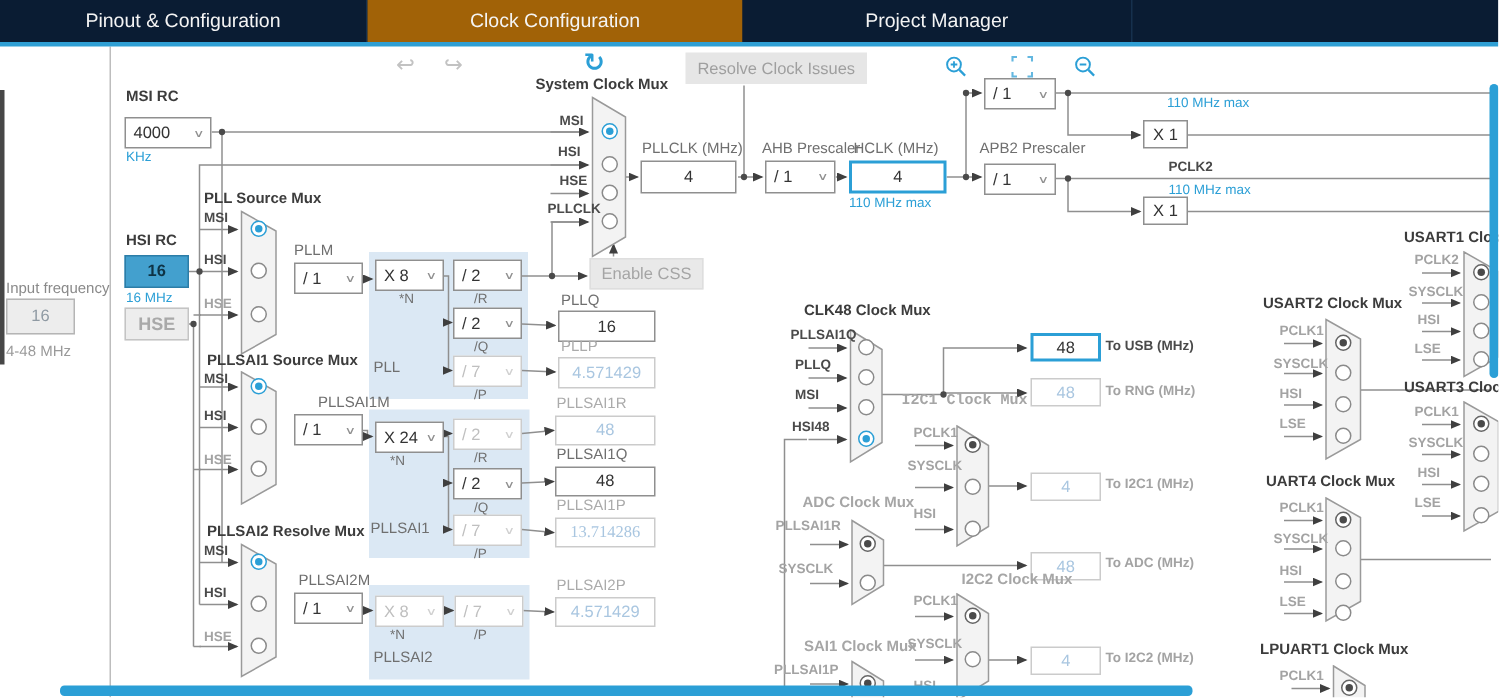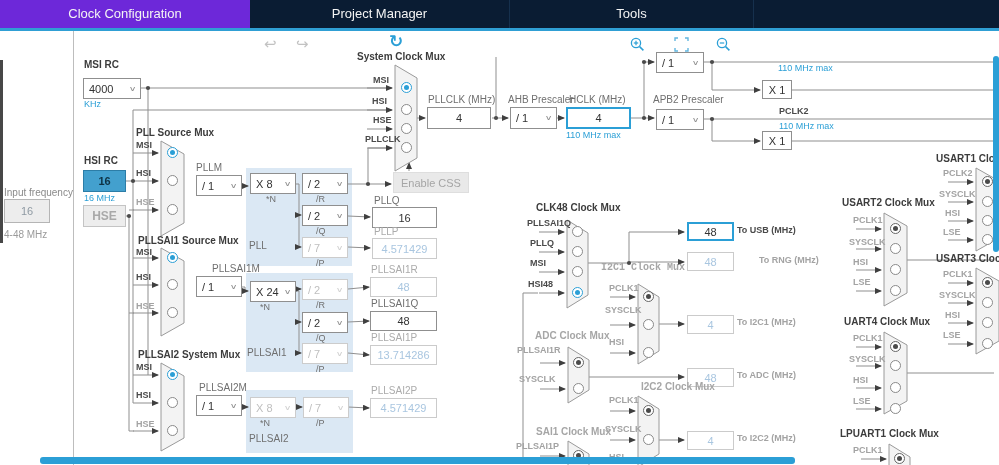--- a/index.html
+++ b/index.html
@@ -1,21 +1,21 @@
 <!DOCTYPE html>
 <html><head>
 <meta charset="utf-8">
 <style>
   html,body{margin:0;padding:0;background:#fff}
   #app{position:relative;width:999px;height:465px;overflow:hidden;background:#fff;
        font-family:"Liberation Sans","DejaVu Sans",sans-serif;}
   #tabs{position:absolute;left:0;top:0;width:999px;height:28px;display:flex;background:#0a1c33;z-index:9}
   .tab{height:28px;line-height:28px;text-align:center;color:#f4f4f4;font-size:13px;cursor:pointer;
        border-right:1px solid #16304d;background:#0a1c33;box-sizing:border-box}
-  .tab.active{background:#6d28d9;border-right:none}
+  .tab.active{background:#a16207;border-right:none}
   #strip{position:absolute;top:28px;left:0;width:999px;height:3px;background:#2f9fd4;z-index:9}
 
   .t{position:absolute;z-index:5;white-space:nowrap;line-height:1}
   .dark{font-weight:700;font-size:10px;color:#3c3c3c}
   .dim{font-weight:700;font-size:10px;color:#a6a6a6}
   .sig{font-weight:700;font-size:9px;color:#4a4a4a}
   .sigdim{font-weight:700;font-size:9px;color:#a3a3a3}
   .blue{font-size:9px;color:#2b9fd6}
   .io{font-size:10px;color:#6f6f6f}
   .iodim{font-size:10px;color:#ababab}
@@ -51,29 +51,30 @@
             box-sizing:border-box;display:flex;align-items:center;justify-content:center;font-size:11px;color:#8f9aa3;z-index:7}
   #freq-range{position:absolute;left:4px;top:229px;font-size:10px;color:#9a9a9a;z-index:7}
   #vthumb{position:absolute;left:993px;top:56px;width:6px;height:196px;background:#2b9fd6;border-radius:3px;z-index:9}
   #hthumb{position:absolute;left:40px;top:457px;width:755px;height:7px;background:#2b9fd6;border-radius:3px;z-index:9}
 </style>
 </head>
 <body>
 
 <div id="app">
   <div id="tabs">
+      <div class="tab" style="width: 245px;">Pinout &amp; Configuration</div>
       <div class="tab active" style="width: 250px;">Clock Configuration</div>
       <div class="tab" style="width: 260px;">Project Manager</div>
-      <div class="tab" style="width: 244px;">Tools</div>
     </div>
   <div id="strip"></div>
 
   <span class="tbicon" style="left:264px;top:36px;font-size:15px;color:#c2c2c2">↩</span>
   <span class="tbicon" style="left:296px;top:36px;font-size:15px;color:#c2c2c2">↪</span>
   <span class="tbicon" style="left:389px;top:33px;font-size:17px;color:#2b9fd6;font-weight:bold">↻</span>
+  <div id="resolve">Resolve Clock Issues</div>
   <span class="tbicon" style="left:630px;top:37px">
     <svg width="15" height="15" viewBox="0 0 15 15">
         <circle cx="6" cy="6" r="4.6" fill="none" stroke="#2b9fd6" stroke-width="1.3"></circle>
         <line x1="9.6" y1="9.6" x2="13.4" y2="13.4" stroke="#2b9fd6" stroke-width="1.5"></line>
         <line x1="3.8" y1="6" x2="8.2" y2="6" stroke="#2b9fd6" stroke-width="1.2"></line>
         <line x1="6" y1="3.8" x2="6" y2="8.2" stroke="#2b9fd6" stroke-width="1.2"></line>
       </svg>
   </span>
   <span class="tbicon" style="left:674px;top:37px">
     <svg width="15" height="15" viewBox="0 0 15 15" fill="none" stroke="#63b7e0" stroke-width="1.4">
@@ -355,21 +356,21 @@
     <div class="box dd" style="left: 302px; top: 312px; width: 46px; height: 21px;">
       <span>/ 2</span>
       <span class="chev">∨</span>
     </div>
     <div class="box ddDis" style="left: 302px; top: 343px; width: 46px; height: 21px;">
       <span>/ 7</span>
       <span class="chev">∨</span>
     </div>
     <div class="box valDis" style="left: 370px; top: 277px; width: 67px; height: 20px;">48</div>
     <div class="box val" style="left: 370px; top: 311px; width: 67px; height: 20px;">48</div>
-    <div class="box valDis" style="left: 370px; top: 345px; width: 67px; height: 20px;">13.714286</div>
+    <div class="box valDis" style="left: 370px; top: 345px; width: 67px; height: 20px; font-family: Liberation Serif, serif;">13.714286</div>
     <div class="box dd" style="left: 196px; top: 395px; width: 46px; height: 21px;">
       <span>/ 1</span>
       <span class="chev">∨</span>
     </div>
     <div class="box ddDis" style="left: 250px; top: 397px; width: 46px; height: 21px;">
       <span>X 8</span>
       <span class="chev">∨</span>
     </div>
     <div class="box ddDis" style="left: 303px; top: 397px; width: 46px; height: 21px;">
       <span>/ 7</span>
@@ -416,36 +417,36 @@
     <div class="t sigdim" style="left: 136px; top: 302px;">HSE</div>
     <div class="t io" style="left: 199px; top: 264px; padding-left: 13px;">PLLSAI1M</div>
     <div class="t io" style="left: 247px; top: 348px;">PLLSAI1</div>
     <div class="t sub" style="left: 260px; top: 303px;">*N</div>
     <div class="t sub" style="left: 316px; top: 301px;">/R</div>
     <div class="t sub" style="left: 316px; top: 334px;">/Q</div>
     <div class="t sub" style="left: 316px; top: 365px;">/P</div>
     <div class="t iodim" style="left: 371px; top: 265px;">PLLSAI1R</div>
     <div class="t io" style="left: 371px; top: 299px;">PLLSAI1Q</div>
     <div class="t iodim" style="left: 371px; top: 333px;">PLLSAI1P</div>
-    <div class="t dark" style="left: 138px; top: 350px;">PLLSAI2 System Mux</div>
+    <div class="t dark" style="left: 138px; top: 350px;">PLLSAI2 Resolve Mux</div>
     <div class="t sig" style="left: 136px; top: 363px;">MSI</div>
     <div class="t sig" style="left: 136px; top: 391px;">HSI</div>
     <div class="t sigdim" style="left: 136px; top: 420px;">HSE</div>
     <div class="t io" style="left: 199px; top: 383px;">PLLSAI2M</div>
     <div class="t io" style="left: 249px; top: 434px;">PLLSAI2</div>
     <div class="t sub" style="left: 260px; top: 419px;">*N</div>
     <div class="t sub" style="left: 316px; top: 419px;">/P</div>
     <div class="t iodim" style="left: 371px; top: 386px;">PLLSAI2P</div>
     <div class="t dark" style="left: 536px; top: 203px;">CLK48 Clock Mux</div>
     <div class="t sig" style="left: 527px; top: 219px;">PLLSAI1Q</div>
     <div class="t sig" style="left: 530px; top: 239px;">PLLQ</div>
     <div class="t sig" style="left: 530px; top: 259px;">MSI</div>
     <div class="t sig" style="left: 528px; top: 280px;">HSI48</div>
     <div class="t sig" style="left: 737px; top: 226px;">To USB (MHz)</div>
-    <div class="t sigdim" style="left: 737px; top: 256px; margin-left: 22px;">To RNG (MHz)</div>
+    <div class="t sigdim" style="left: 737px; top: 256px;">To RNG (MHz)</div>
     <div class="t dim" style="left: 601px; top: 263px; font-family: Liberation Mono, monospace;">I2C1 Clock Mux</div>
     <div class="t sigdim" style="left: 609px; top: 284px;">PCLK1</div>
     <div class="t sigdim" style="left: 605px; top: 306px;">SYSCLK</div>
     <div class="t sigdim" style="left: 609px; top: 338px;">HSI</div>
     <div class="t sigdim" style="left: 737px; top: 318px;">To I2C1 (MHz)</div>
     <div class="t dim" style="left: 535px; top: 331px;">ADC Clock Mux</div>
     <div class="t sigdim" style="left: 517px; top: 346px;">PLLSAI1R</div>
     <div class="t sigdim" style="left: 519px; top: 375px;">SYSCLK</div>
     <div class="t sigdim" style="left: 737px; top: 371px;">To ADC (MHz)</div>
     <div class="t dim" style="left: 601px; top: 382px; margin-left: 40px;">I2C2 Clock Mux</div>

